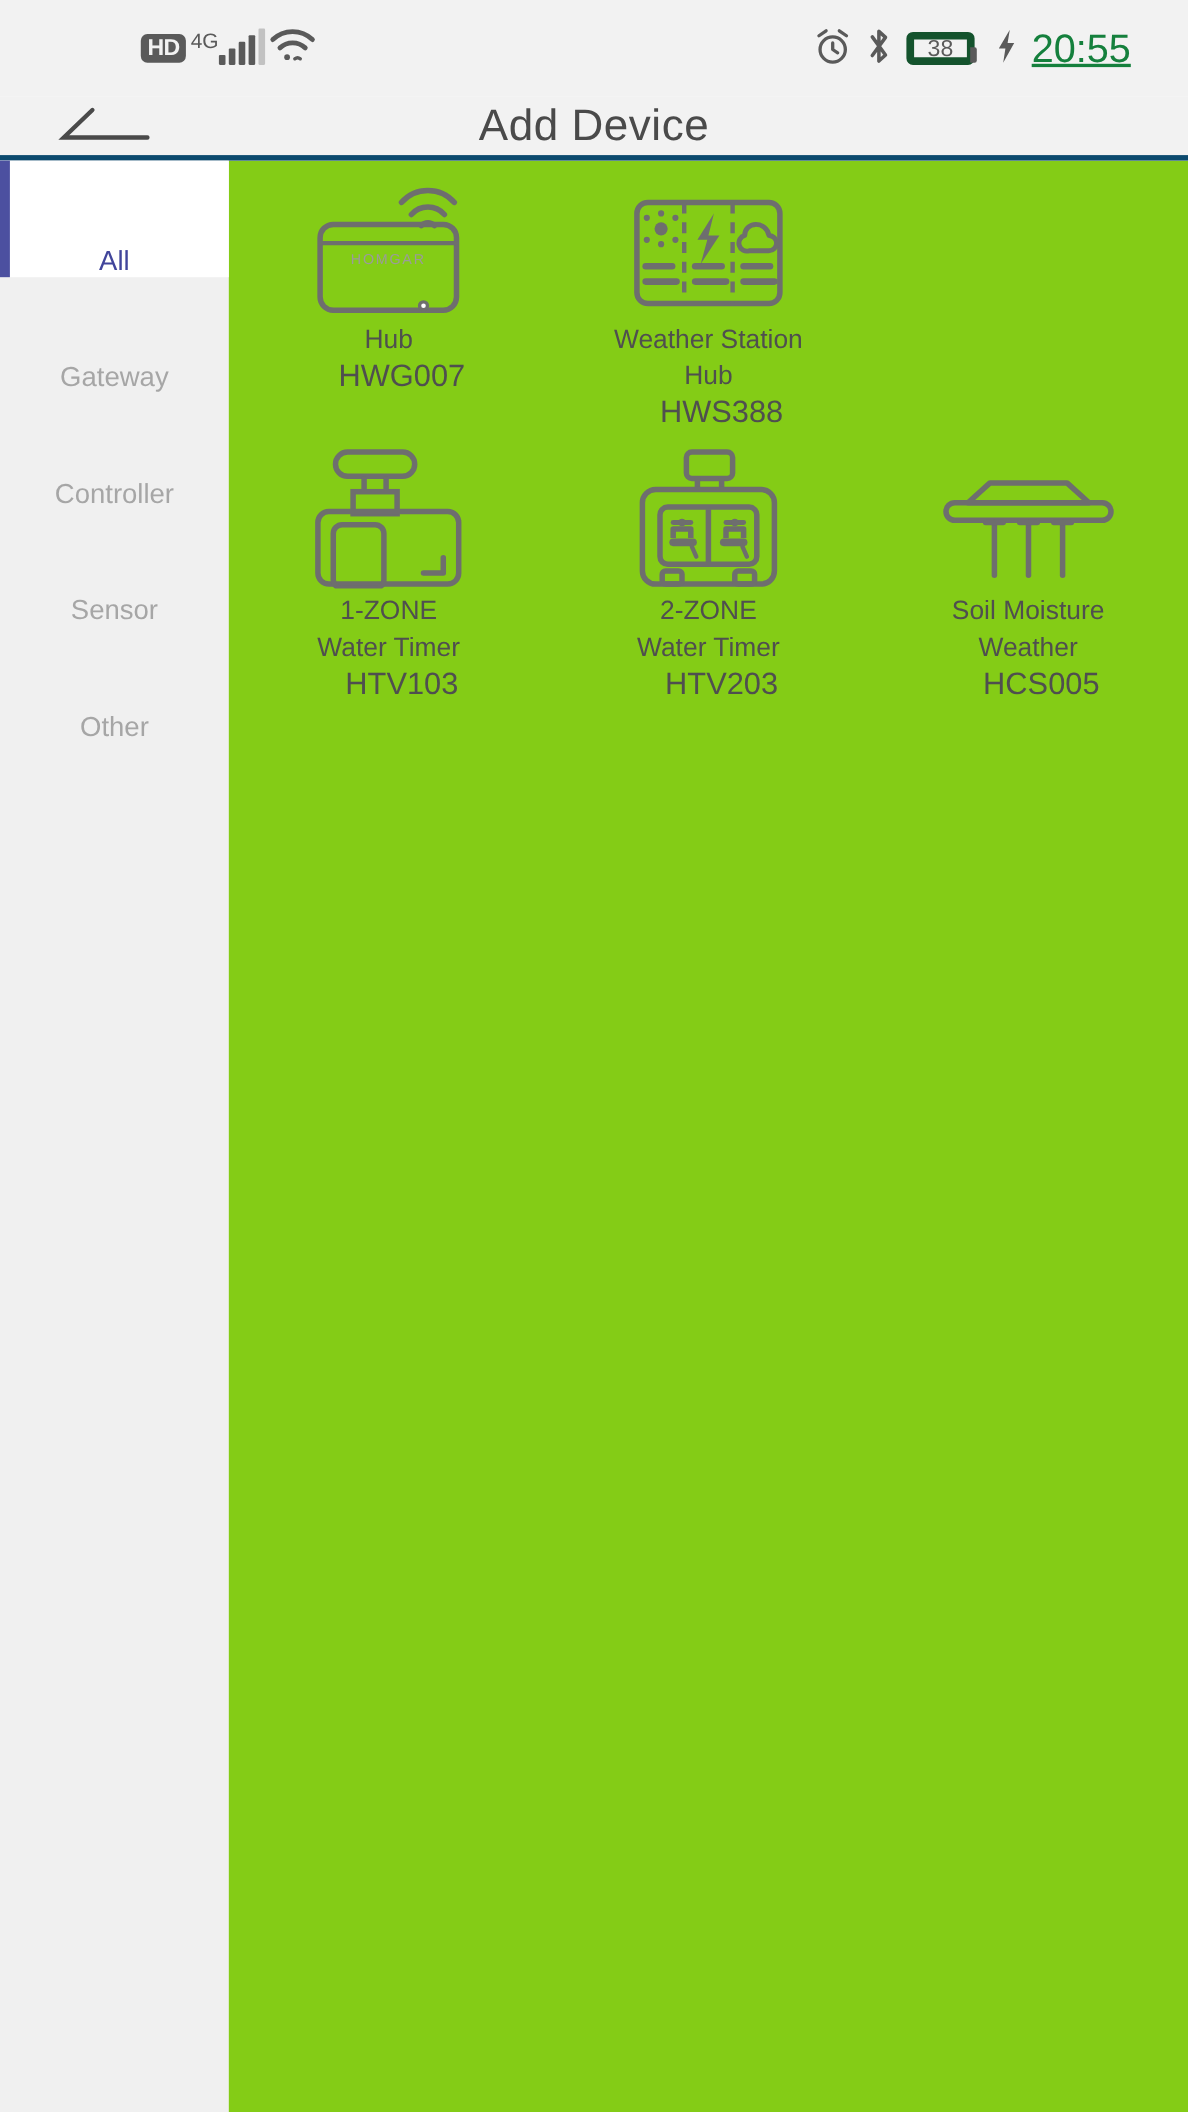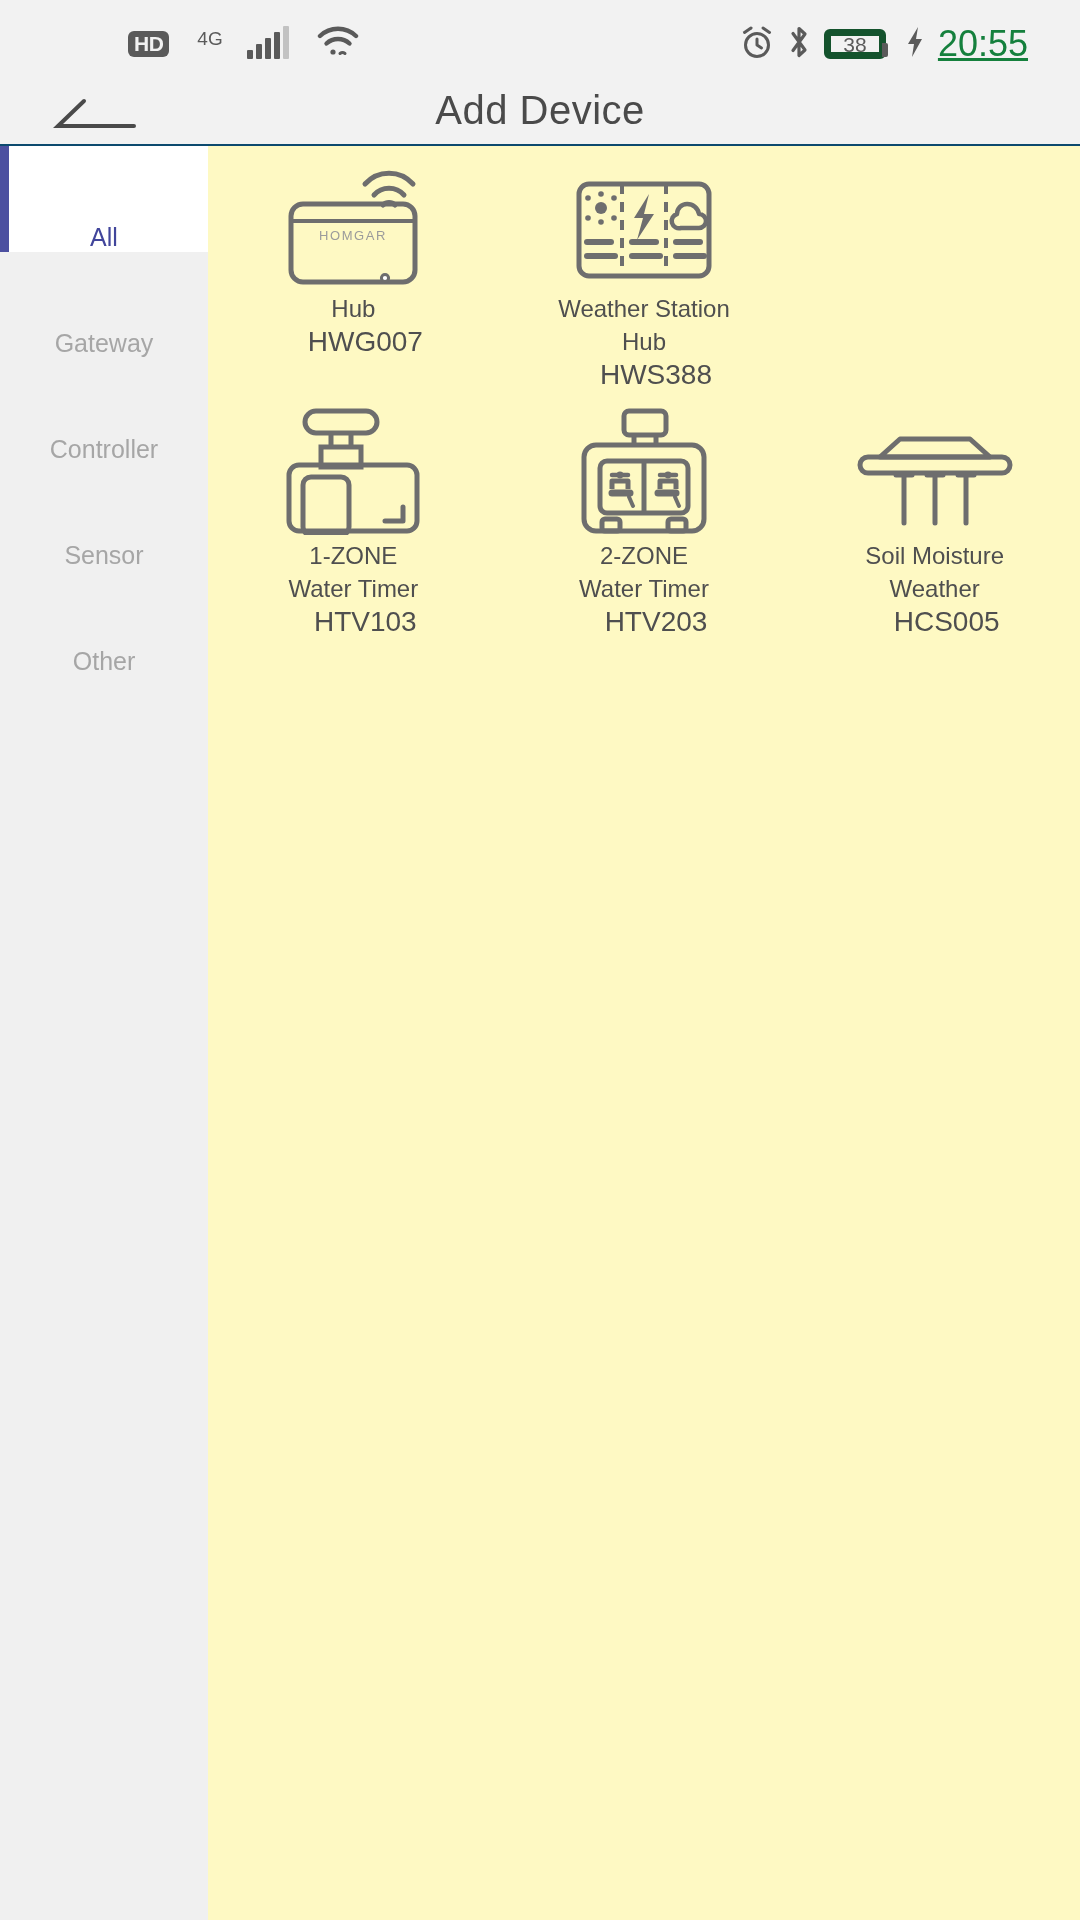--- a/index.html
+++ b/index.html
@@ -17,21 +17,21 @@
 
   
   .statusbar {
     height:88px;
     background:#f2f2f2;
     display:flex;
     align-items:center;
     padding:0 52px 0 128px;
     position:relative;
   }
-  .sb-left { display:flex; align-items:center; gap:28px; }
+  .sb-left { display:flex; align-items:center; gap:4px; }
   .sb-right { margin-left:auto; display:flex; align-items:center; gap:13px; }
 
   .hd-badge {
     background:#5a5a5a;
     color:#f2f2f2;
     font-size:21px;
     font-weight:bold;
     letter-spacing:-0.5px;
     border-radius:6px;
     padding:2px 6px 3px 6px;
@@ -59,22 +59,22 @@
   .battery::after {
     content:""; position:absolute; right:-9px; top:7px;
     width:6px; height:14px; background:#5a5a5a; border-radius:0 2px 2px 0;
   }
 
   
   .header {
     height:58px;
     background:#f2f2f2;
     position:relative;
-    display:flex; align-items:flex-start;
-    border-bottom:2px solid #0c4a6e;
+    display:flex; align-items:flex-end;
+    border-bottom:5px solid #0c4a6e;
   }
   .back-btn {
     position:absolute; left:48px; top:50%;
     transform:translateY(-50%);
     width:90px; height:56px;
     display:flex; align-items:center;
   }
   .page-title {
     width:100%;
     text-align:center;
@@ -107,21 +107,21 @@
   }
   .tab.active::before {
     content:"";
     position:absolute; left:0; top:0; bottom:0;
     width:9px;
     background:#4c50a0;
   }
 
   .content {
     flex:1;
-    background:#fef9c3;
+    background:#84cc16;
     padding:0;
   }
   .grid {
     display:grid;
     grid-template-columns:repeat(3, 1fr);
     padding-top:8px;
   }
   .dev-cell {
     display:flex;
     flex-direction:column;

